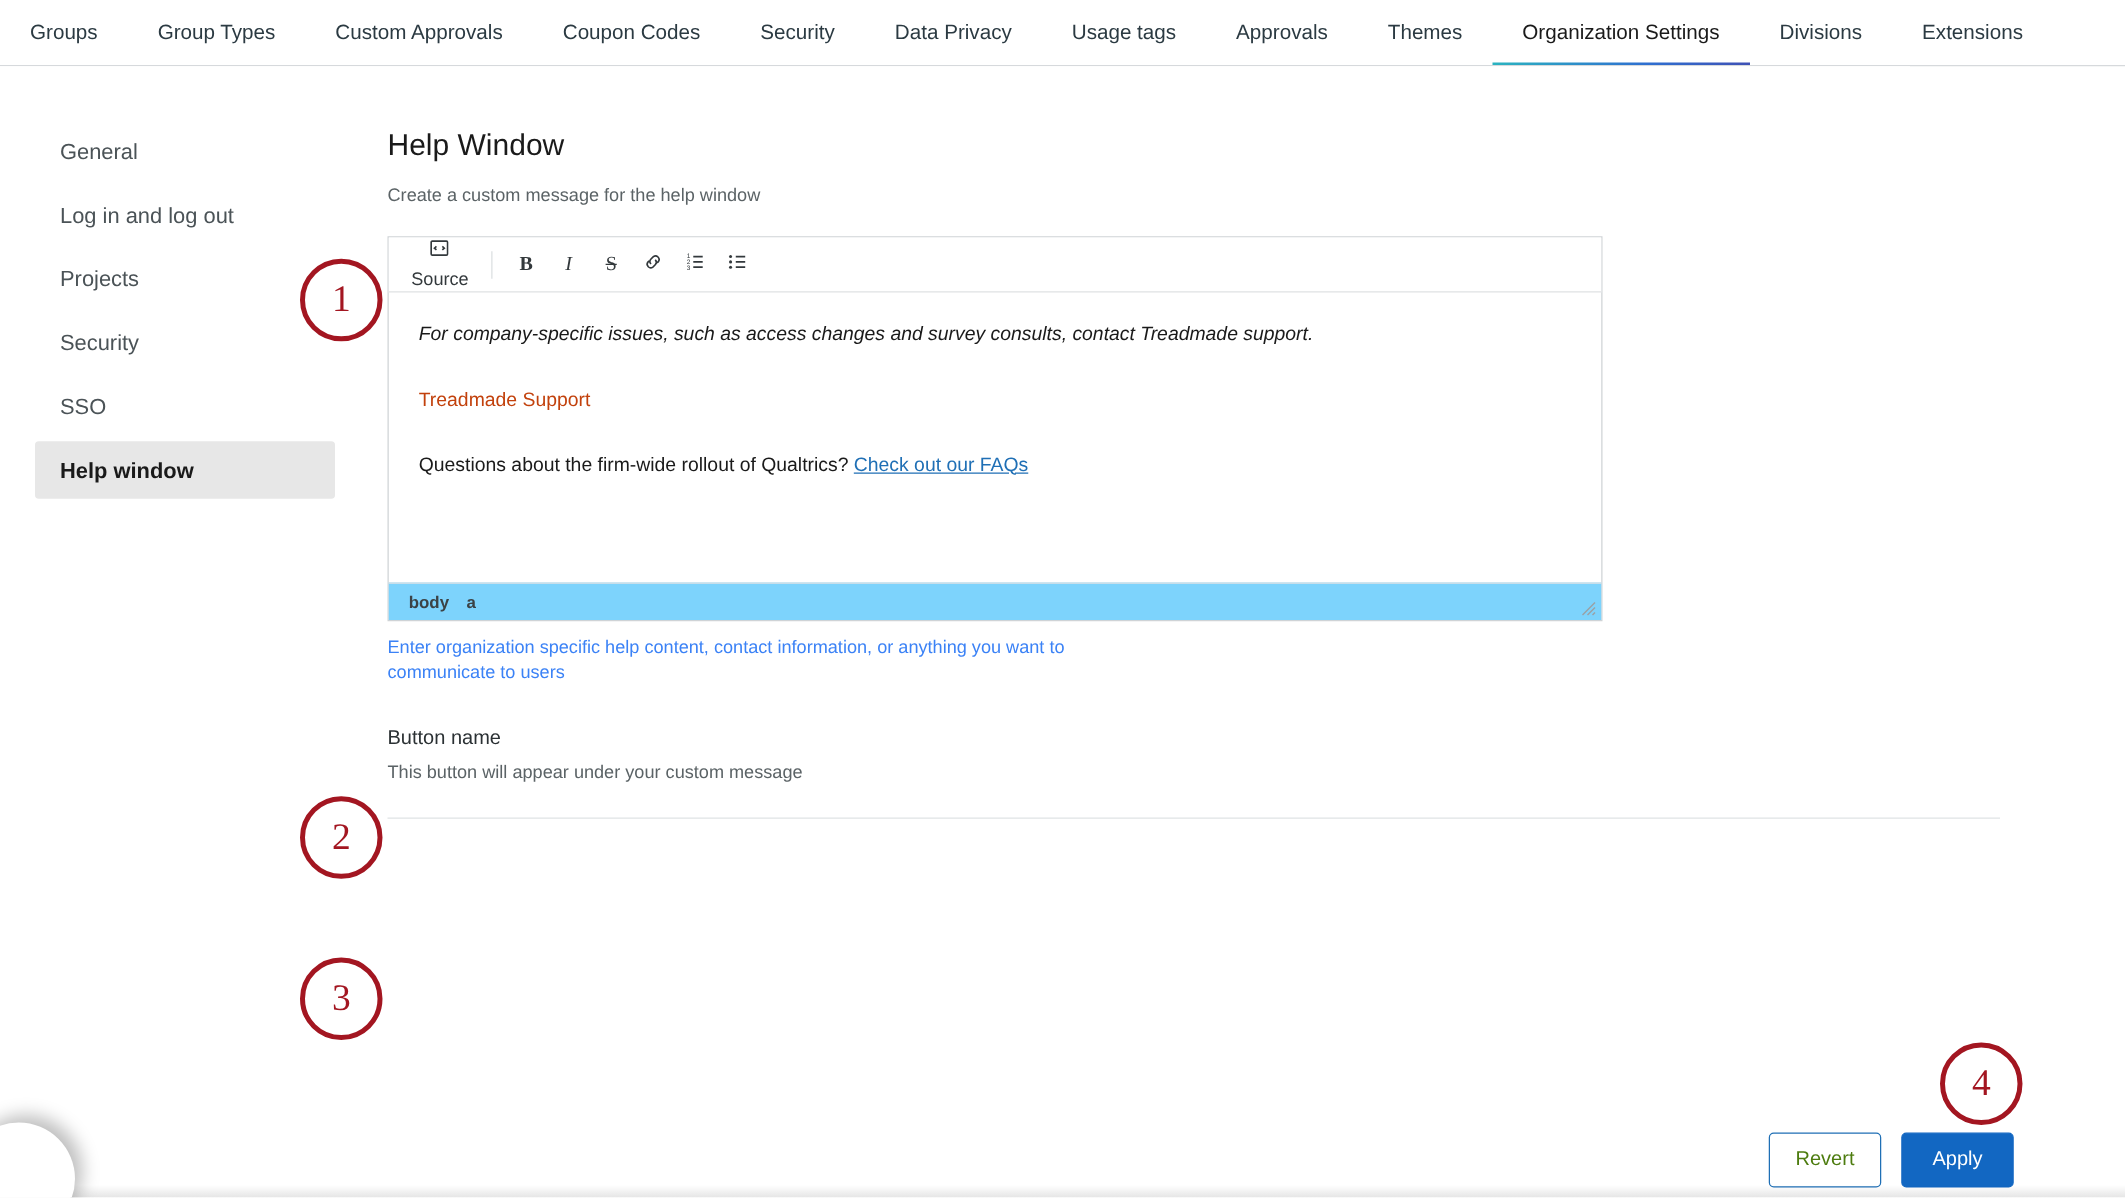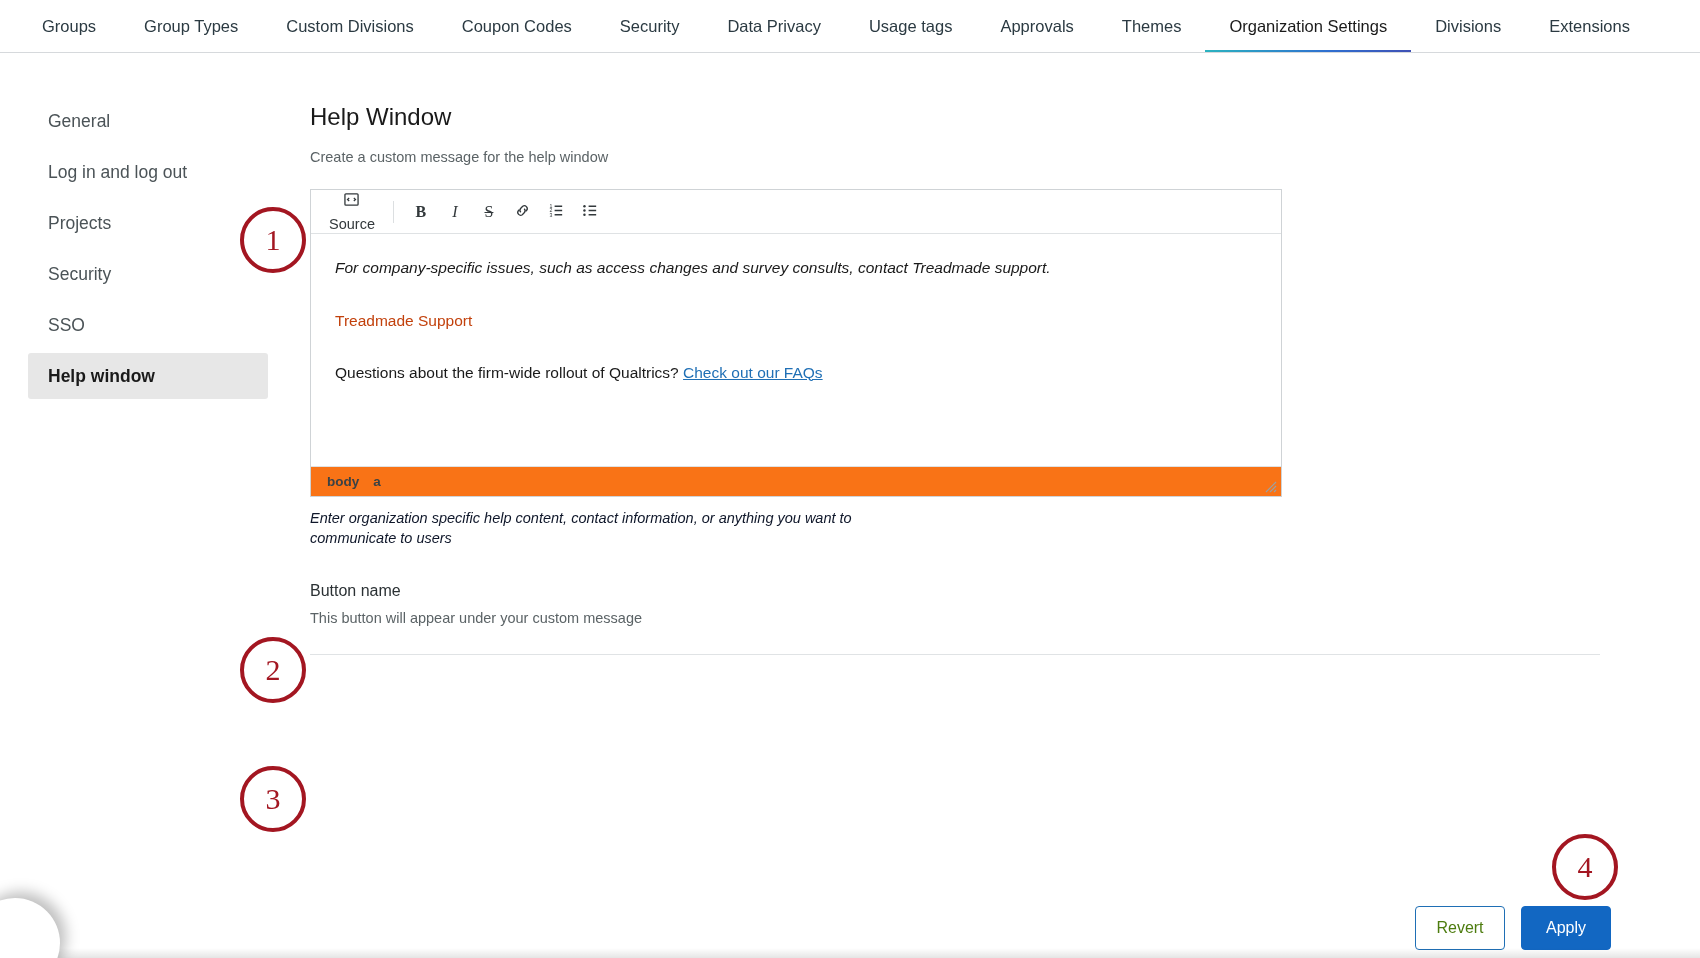--- a/index.html
+++ b/index.html
@@ -22,21 +22,20 @@
     position: absolute;
     top: 0; left: 0;
     width: 1700px;
     height: 53px;
     background: #ffffff;
     border-bottom: 1px solid #d6d9dc;
     display: flex;
     align-items: center;
     white-space: nowrap;
     overflow: hidden;
-    padding-left: 18px;
   }
   .topnav-item {
     position: relative;
     height: 53px;
     display: flex;
     align-items: center;
     padding: 0 24px;
     font-size: 16.5px;
     color: #2b3a42;
     cursor: pointer;
@@ -164,45 +163,44 @@
   .ed-p2 { margin: 0 0 28px 0; }
   .ed-p3 { margin: 0; }
   .ed-inline-link {
     color: #1f6fb5;
     text-decoration: underline;
     cursor: pointer;
   }
 
   .editor-status {
     height: 30px;
-    background: #f97316;
+    background: #7dd3fc;
     border-top: 1px solid #dfe2e4;
     display: flex;
     align-items: center;
     padding: 0 16px;
     font-size: 13.5px;
     font-weight: bold;
     color: #3b4245;
     gap: 14px;
     position: relative;
   }
   .resize-grip {
     position: absolute;
     right: 4px; bottom: 3px;
     width: 14px; height: 14px;
     color: #9aa0a4;
   }
 
   .help-note {
     margin-top: 12px;
     font-size: 14.5px;
-    color: #0f172a;
+    color: #3b82f6;
     line-height: 1.35;
     max-width: 560px;
-    font-style: italic;
   }
 
   
   .field-group { margin-top: 34px; }
   .field-label {
     font-size: 16px;
     color: #2b3134;
     margin-bottom: 10px;
   }
   .text-input {
@@ -297,21 +295,21 @@
   }
 </style>
 </head>
 <body>
 
 <div id="root">
 
   <div class="topnav">
     <div class="topnav-item">Groups</div>
     <div class="topnav-item">Group Types</div>
-    <div class="topnav-item">Custom Divisions</div>
+    <div class="topnav-item">Custom Approvals</div>
     <div class="topnav-item">Coupon Codes</div>
     <div class="topnav-item">Security</div>
     <div class="topnav-item">Data Privacy</div>
     <div class="topnav-item">Usage tags</div>
     <div class="topnav-item">Approvals</div>
     <div class="topnav-item">Themes</div>
     <div class="topnav-item active">Organization Settings</div>
     <div class="topnav-item">Divisions</div>
     <div class="topnav-item">Extensions</div>
   </div>

